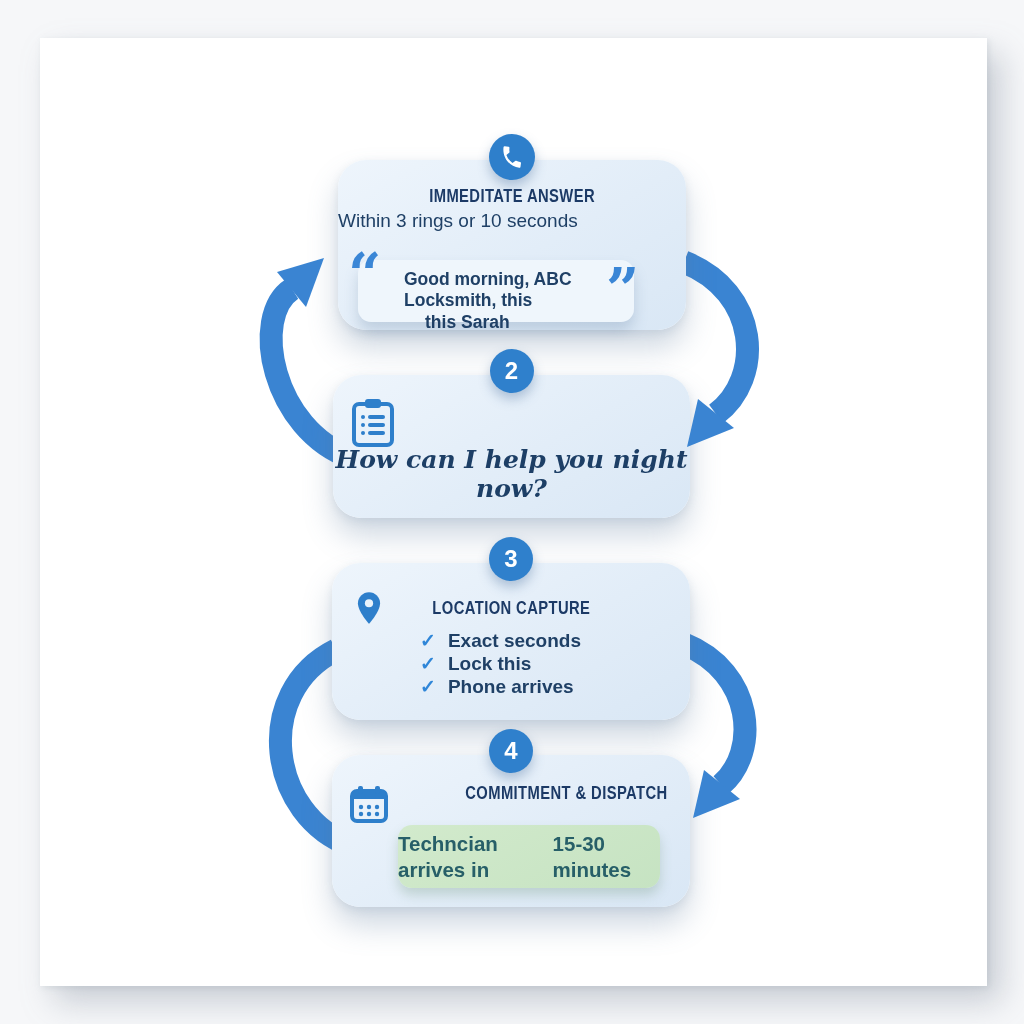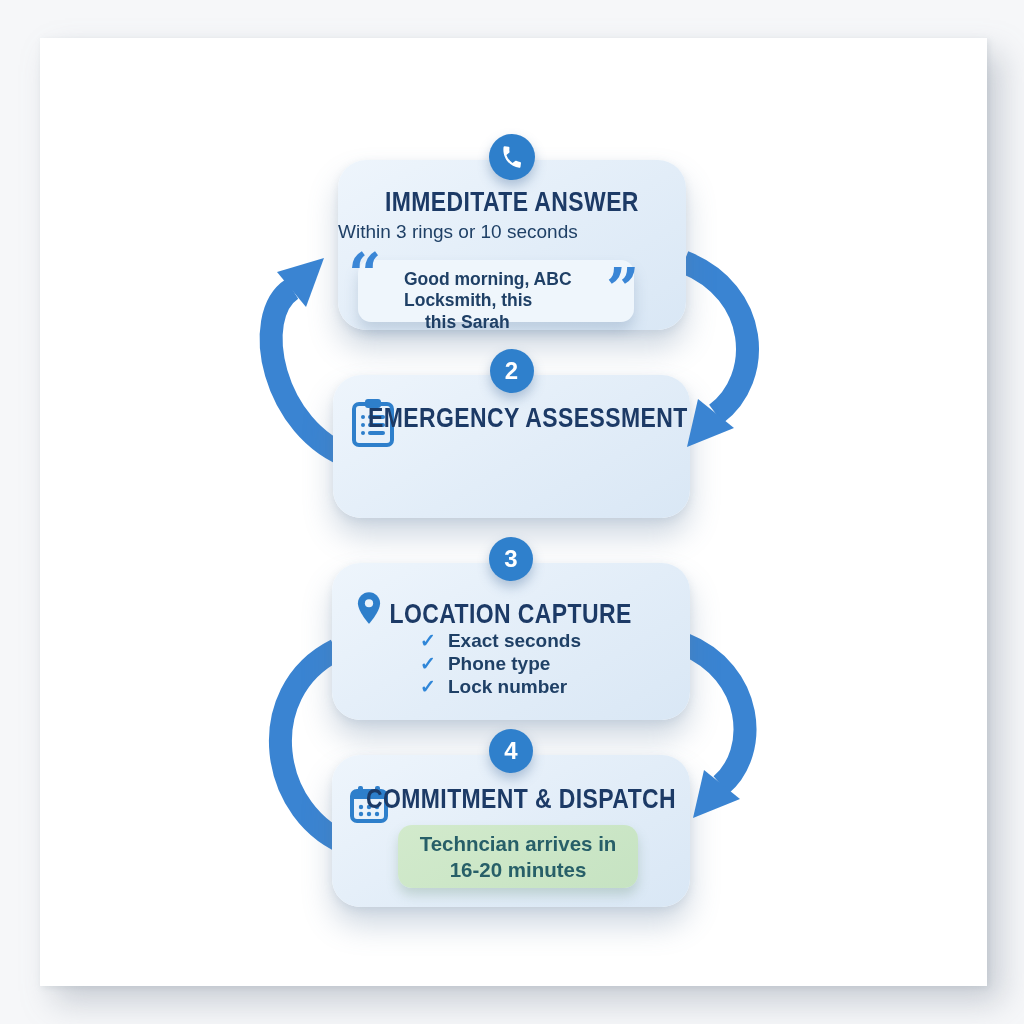--- a/index.html
+++ b/index.html
@@ -10,43 +10,43 @@
   .arrows{position:absolute;left:0;top:0;width:1024px;height:1024px;pointer-events:none;}
   .arrows.behind{z-index:1;}
   .arrows.front{z-index:5;}
   .card{position:absolute;width:348px;border-radius:28px;z-index:3;
     background:linear-gradient(150deg,#eef5fc 0%,#e2edf8 55%,#d9e7f5 100%);
     box-shadow:0 18px 30px rgba(96,125,158,.30), 0 3px 8px rgba(96,125,158,.14);}
   .badge{position:absolute;left:50%;transform:translateX(-50%);top:-26px;width:44px;height:44px;
     border-radius:50%;background:#2f80cc;color:#ffffff;display:flex;align-items:center;justify-content:center;
     font-weight:bold;font-size:24px;box-shadow:0 6px 12px rgba(60,100,150,.35);z-index:4;}
   .badge.icon-badge{width:46px;height:46px;}
-  .card-title{width:100%;text-align:center;color:#1c3a66;font-weight:bold;font-size:28px;
+  .card-title{width:100%;text-align:center;color:#1c3a66;font-weight:bold;font-size:18px;
     white-space:nowrap;}
   .card-title .cond{display:inline-block;transform:scaleX(0.82);transform-origin:center;letter-spacing:.5px;}
   .subtitle{width:100%;text-align:left;color:#1f4066;font-size:19px;margin-top:3px;}
   .side-icon{position:absolute;}
   .quote-box{position:absolute;left:20px;top:100px;width:276px;height:62px;border-radius:13px;
     background:#eff6fc;box-shadow:0 9px 14px rgba(100,130,160,.28);}
   .quote-text{padding:9px 10px 0 46px;color:#1f4066;font-size:17.5px;font-weight:bold;line-height:1.22;}
   .quote-text .l2{margin-left:21px;}
   .qmark{position:absolute;font-family:"DejaVu Serif",serif;font-weight:bold;color:#3a86d6;
     font-size:58px;line-height:1;}
   .qmark.open{left:10px;top:86px;}
   .qmark.close{left:268px;top:100px;}
   .script-line{position:absolute;left:0;top:70px;width:100%;text-align:center;
     font-family:"DejaVu Serif",serif;font-style:italic;font-weight:bold;color:#1d3f66;font-size:25px;}
   .checklist{position:absolute;left:88px;top:66px;}
   .check-row{display:flex;align-items:center;gap:12px;height:23px;color:#1f4066;
     font-size:19px;font-weight:bold;}
   .check-row .tick{color:#2f86d8;font-size:19px;font-weight:bold;}
-  .green-box{position:absolute;left:66px;top:70px;width:240px;height:63px;border-radius:14px;
+  .green-box{position:absolute;left:66px;top:70px;width:262px;height:63px;border-radius:14px;
     background:linear-gradient(150deg,#d2eacc 0%,#c6e3c2 100%);
     box-shadow:0 7px 12px rgba(100,140,110,.28);
-    display:flex;flex-direction:column;align-items:center;justify-content:center;}
+    display:flex;flex-direction:row;align-items:center;justify-content:center;}
   .green-box div{color:#275f68;font-weight:bold;font-size:20.5px;line-height:1.25;}
 </style>
 </head>
 <body>
 
 <div class="stage">
   <div class="page"></div>
 
   <svg class="arrows behind" viewBox="0 0 1024 1024">
     <g fill="none" stroke="#3a84d2" stroke-width="23">
@@ -84,48 +84,46 @@
         <rect x="3" y="6" width="38" height="41" rx="5" fill="none" stroke="#2e7fcb" stroke-width="4"></rect>
         <rect x="14" y="1" width="16" height="9" rx="3" fill="#2e7fcb"></rect>
         <circle cx="12" cy="19" r="2" fill="#2e7fcb"></circle>
           <rect x="17" y="17" width="17" height="4" rx="2" fill="#2e7fcb"></rect>
         <circle cx="12" cy="27" r="2" fill="#2e7fcb"></circle>
           <rect x="17" y="25" width="17" height="4" rx="2" fill="#2e7fcb"></rect>
         <circle cx="12" cy="35" r="2" fill="#2e7fcb"></circle>
           <rect x="17" y="33" width="17" height="4" rx="2" fill="#2e7fcb"></rect>
       </svg>
     </div>
-    <div class="card-title" style="margin-top:27px;">
-      <span class="cond">EMERGENCY ASSESSMENT</span>
-    </div>
+    <div class="script-line">How can I help you night now?</div>
   </div>
 
   <div class="card" style="left:332px;top:563px;width:358px;height:157px;">
     <div class="badge">3</div>
     <div class="side-icon" style="left:18px;top:19px;">
       <svg width="38" height="52" viewBox="0 0 24 24">
         <path fill="#2e7fcb" d="M12 2C8.13 2 5 5.13 5 9c0 5.25 7 13 7 13s7-7.75 7-13c0-3.87-3.13-7-7-7z"></path>
         <circle cx="12" cy="9" r="2.6" fill="#eaf3fb"></circle>
       </svg>
     </div>
     <div class="card-title" style="margin-top:35px;">
       <span class="cond">LOCATION CAPTURE</span>
     </div>
     <div class="checklist">
       <div class="check-row">
         <span class="tick">✓</span>
         <span>Exact seconds</span>
       </div>
       <div class="check-row">
         <span class="tick">✓</span>
-        <span>Phone type</span>
+        <span>Lock this</span>
       </div>
       <div class="check-row">
         <span class="tick">✓</span>
-        <span>Lock number</span>
+        <span>Phone arrives</span>
       </div>
     </div>
   </div>
 
   <div class="card" style="left:332px;top:755px;width:358px;height:152px;">
     <div class="badge">4</div>
     <div class="side-icon" style="left:18px;top:31px;">
       <svg width="38" height="37" viewBox="0 0 38 37">
         <rect x="2" y="5" width="34" height="30" rx="5" fill="none" stroke="#2e7fcb" stroke-width="4"></rect>
         <rect x="2" y="5" width="34" height="8" fill="#2e7fcb"></rect>
@@ -137,21 +135,21 @@
         <circle cx="11" cy="28" r="2.2" fill="#2e7fcb"></circle>
           <circle cx="19" cy="28" r="2.2" fill="#2e7fcb"></circle>
           <circle cx="27" cy="28" r="2.2" fill="#2e7fcb"></circle>
       </svg>
     </div>
     <div class="card-title" style="margin-top:28px;text-align:right;">
       <span class="cond">COMMITMENT &amp; DISPATCH</span>
     </div>
     <div class="green-box">
       <div>Techncian arrives in</div>
-      <div>16-20 minutes</div>
+      <div>15-30 minutes</div>
     </div>
   </div>
 
   <svg class="arrows front" viewBox="0 0 1024 1024">
     <g fill="#3a84d2">
       <path d="M 324 258 L 277 272 L 306 307 Z"></path>
       <path d="M 687 447 L 698 399 L 734 428 Z"></path>
       <path d="M 693 818 L 704 770 L 740 799 Z"></path>
     </g>
   </svg>

